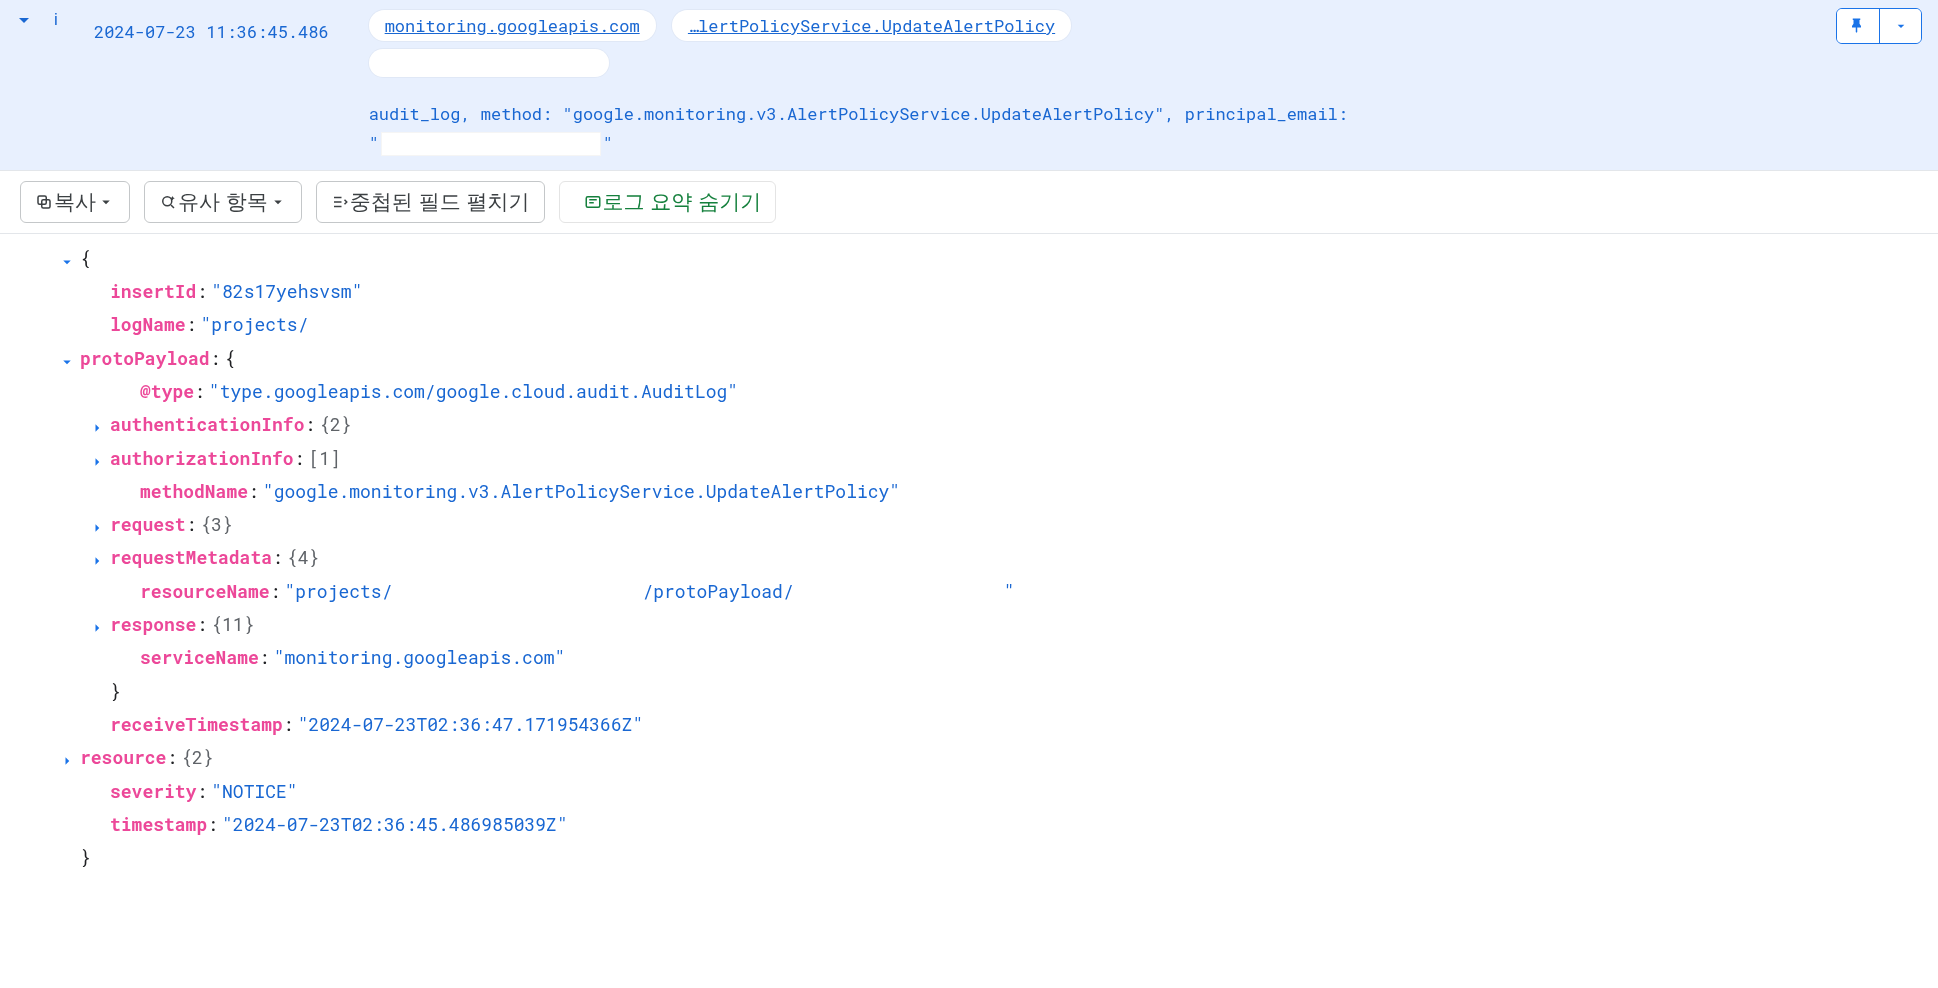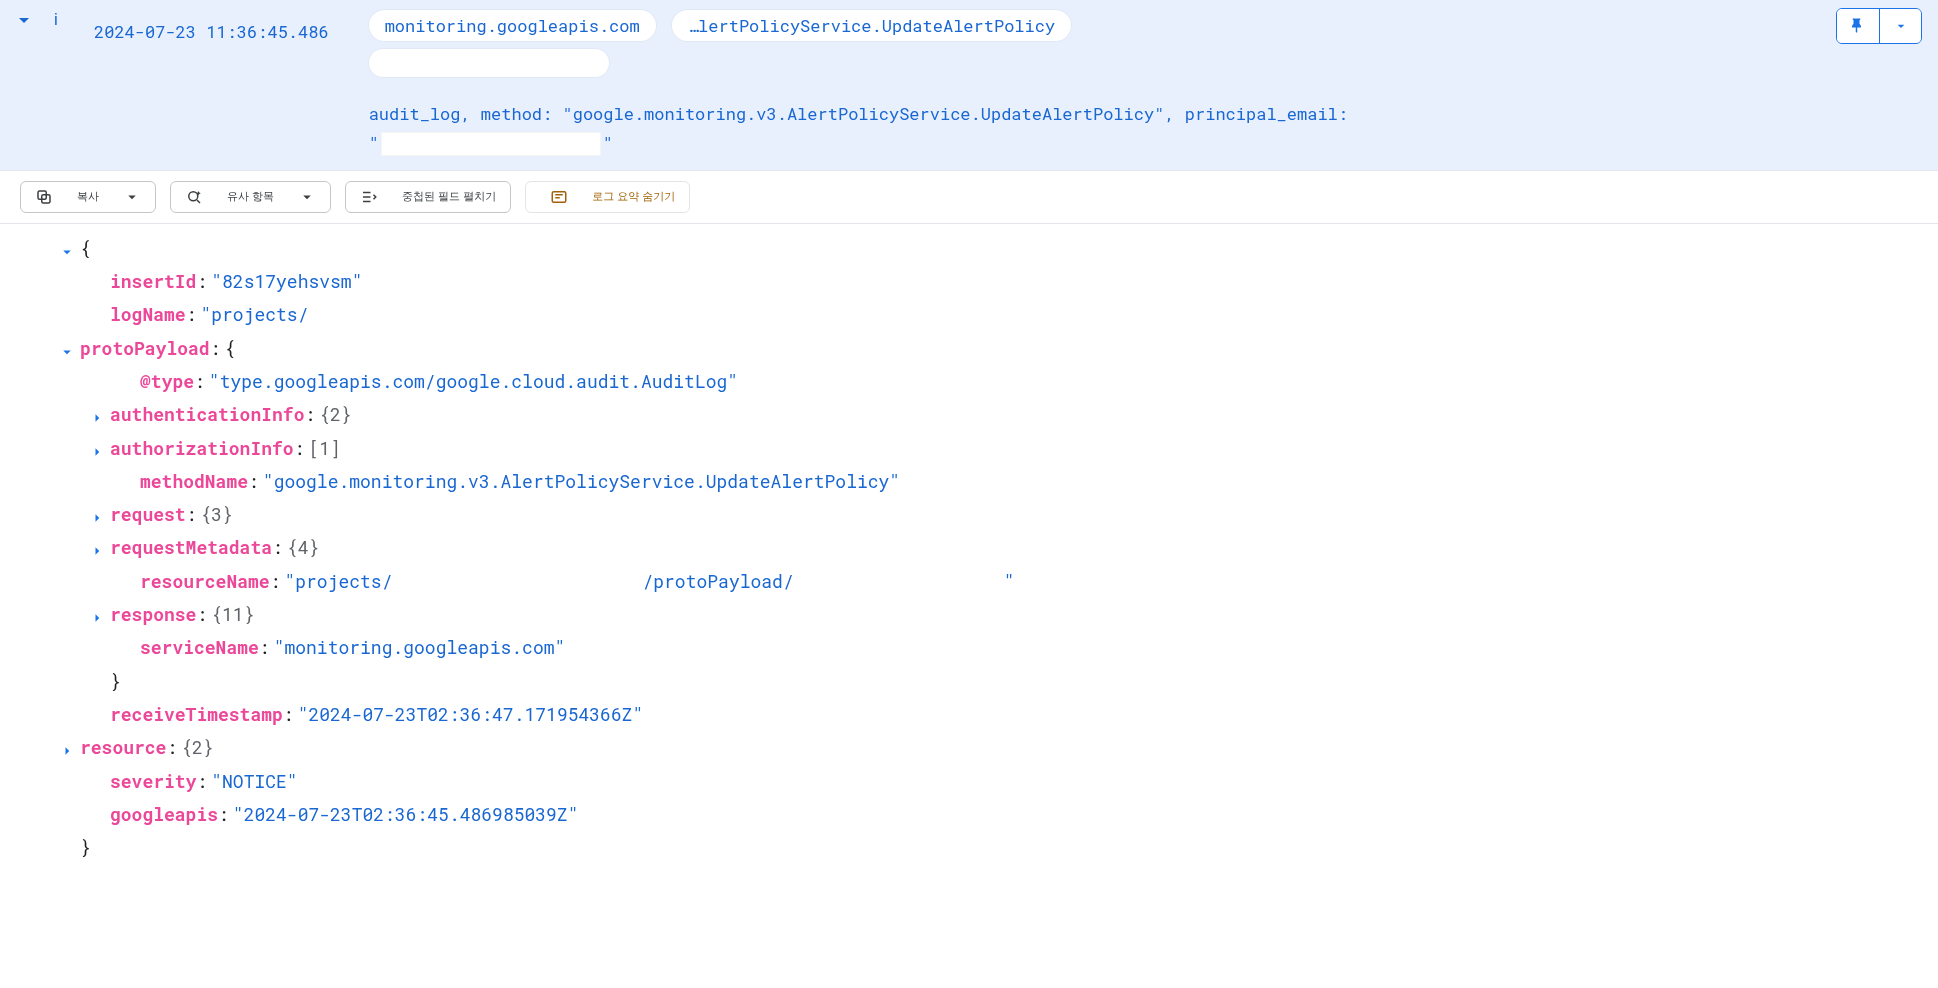--- a/index.html
+++ b/index.html
@@ -34,20 +34,21 @@
   .chip {
     display:inline-block;
     background:#fff;
     border-radius: 18px;
     padding: 4px 16px;
     margin: 2px 6px 6px 0;
     color:#1967d2;
     box-shadow: 0 0 0 1px rgba(0,0,0,0.03);
     min-height: 28px;
     vertical-align: middle;
+    text-decoration: underline;
   }
   .chip.blank { min-width: 240px; }
   .summaryline {
     color:#1967d2;
     margin-top: 17px;
     line-height: 1.7;
   }
   .summaryline .redspan {
     display:inline-block;
     background:#fff;
@@ -67,26 +68,26 @@
     color:#1a73e8; cursor:pointer; display:flex; align-items:center; justify-content:center;
   }
   .pin-group button + button { border-left:1px solid #1a73e8; }
 
   .toolbar {
     display:flex; gap:14px; padding:10px 20px;
     border-bottom:1px solid #e3e6ea;
     font-family: "Google Sans", Arial, sans-serif;
   }
   .btn {
-    display:flex; align-items:center; gap:24px;
+    display:flex; align-items:center; gap:1px;
     border:1px solid #c4c7c9; border-radius:6px;
-    background:#fff; padding:6px 14px; font-size:11px;
+    background:#fff; padding:6px 14px; font-size:21px;
     color:#3c4043; cursor:pointer;
   }
-  .btn.disabled { color:#a16207; border-color:#e4e4e4; cursor:default;padding-left:24px;}
+  .btn.disabled { color:#15803d; border-color:#e4e4e4; cursor:default;padding-left:24px;}
   .btn svg { width:18px; height:18px; }
 
   .json-area {
     padding: 8px 0 20px 24px;
     font-size: 18px;
     line-height: 1.85;
   }
   .row { display:flex; align-items:flex-start; }
   .indent { display:inline-block; }
   .i1 { width: 34px; }
@@ -327,21 +328,21 @@
       <span class="indent i2"></span>
       <span class="caret none"></span>
     <span class="key">severity</span>
       <span class="colon">:</span>
     <span class="val-str">"NOTICE"</span>
   </div>
 
   <div class="row">
       <span class="indent i2"></span>
       <span class="caret none"></span>
-    <span class="key">googleapis</span>
+    <span class="key">timestamp</span>
       <span class="colon">:</span>
     <span class="val-str">"2024-07-23T02:36:45.486985039Z"</span>
   </div>
 
   <div class="row">
       <span class="indent i1"></span>
       <span class="caret none"></span>
     <span class="brace">}</span>
   </div>
 

